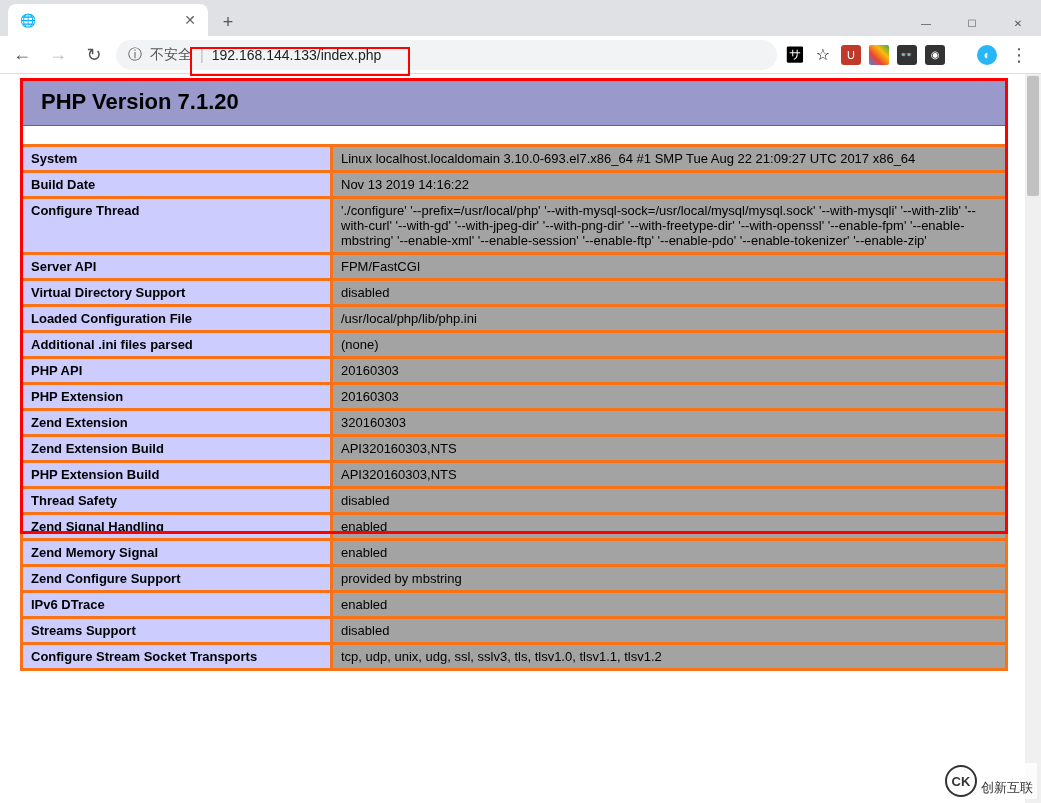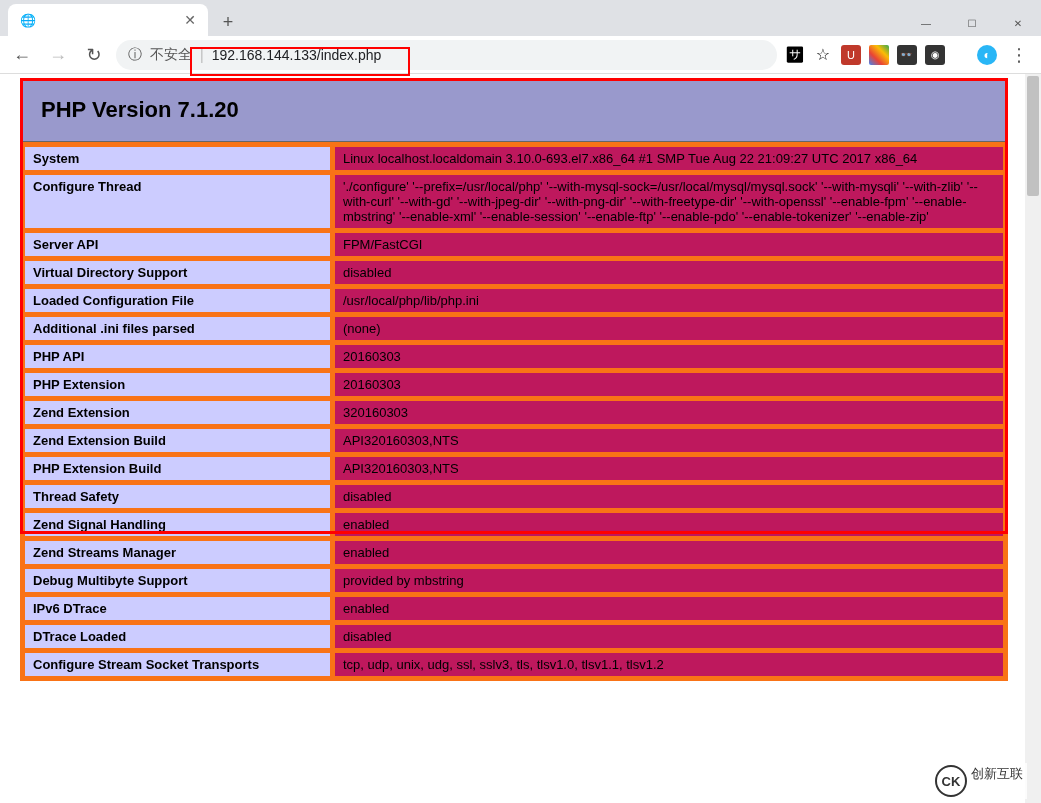--- a/index.html
+++ b/index.html
@@ -33,30 +33,30 @@
     .kebab { font-size: 18px; color: #555; }
     
     .viewport { flex: 1; overflow-y: auto; position: relative; }
     .scrollbar-track { position: absolute; right: 0; top: 0; width: 16px; height: 100%; background: #f0f0f0; }
     .scrollbar-thumb { position: absolute; right: 2px; top: 2px; width: 12px; height: 120px; background: #c1c1c1; border-radius: 2px; }
     
     
     .phpinfo-wrap { padding: 4px 20px 0 20px; position: relative; }
     .red-box { position: absolute; border: 3px solid red; left: 20px; top: 4px; width: 988px; height: 456px; pointer-events: none; z-index: 5; }
     
-    .header-block { background: #9999cc; padding: 18px 20px; display: flex; align-items: center; justify-content: space-between; border: 1px solid #666; width: 988px; }
+    .header-block { background: #9999cc; padding: 10px 20px; display: flex; align-items: center; justify-content: space-between; border: 1px solid #666; margin-bottom: 18px; width: 988px; }
     .php-version { font-size: 22px; font-weight: bold; color: #000; }
     .php-logo { width: 110px; height: 58px; background: #fff; border-radius: 50%/50%; border: 1px solid #333; display: flex; align-items: center; justify-content: center; font-family: Arial; font-weight: bold; font-size: 28px; font-style: italic; color: #222; }
     
     table.info { width: 988px; border-collapse: collapse; font-size: 13px; }
-    table.info td { border: 5px solid #f97316; padding: 4px 8px; vertical-align: top; }
+    table.info td { border: 3px solid #f97316; padding: 4px 8px; vertical-align: top; }
     td.e { background: #ccccff; font-weight: bold; width: 310px; color: #000; }
-    td.v { background: #be185d; color: #000; margin-left: 19px; }
+    td.v { background: #a3a3a3; color: #000; margin-left: 19px; }
     
-    .watermark { position: absolute; right: 14px; bottom: 4px; display: flex; align-items: flex-start; gap: 4px; font-size: 13px; color: #333; background: rgba(255,255,255,0.8); padding: 2px 4px; }
+    .watermark { position: absolute; right: 4px; bottom: 4px; display: flex; align-items: flex-end; gap: 4px; font-size: 13px; color: #333; background: rgba(255,255,255,0.8); padding: 2px 4px; }
     .watermark-logo { width: 32px; height: 32px; border: 2px solid #333; border-radius: 50%; display: flex; align-items: center; justify-content: center; font-weight: bold; font-size: 13px; }
   </style>
 </head>
 <body>
 
 <div class="browser-frame">
   <div class="tab-strip">
     <div class="tab">
       <span class="tab-favicon">🌐</span>
       <span class="tab-title">phpinfo()</span>
@@ -100,20 +100,24 @@
         <div class="php-version">PHP Version 7.1.20</div>
       </div>
 
       <table class="info">
         <tbody id="info-rows">
             <tr>
               <td class="e">System</td>
               <td class="v">Linux localhost.localdomain 3.10.0-693.el7.x86_64 #1 SMP Tue Aug 22 21:09:27 UTC 2017 x86_64</td>
             </tr>
             <tr>
+              <td class="e">Build Date</td>
+              <td class="v">Nov 13 2019 14:16:22</td>
+            </tr>
+            <tr>
               <td class="e">Configure Thread</td>
               <td class="v">'./configure' '--prefix=/usr/local/php' '--with-mysql-sock=/usr/local/mysql/mysql.sock' '--with-mysqli' '--with-zlib' '--with-curl' '--with-gd' '--with-jpeg-dir' '--with-png-dir' '--with-freetype-dir' '--with-openssl' '--enable-fpm' '--enable-mbstring' '--enable-xml' '--enable-session' '--enable-ftp' '--enable-pdo' '--enable-tokenizer' '--enable-zip'</td>
             </tr>
             <tr>
               <td class="e">Server API</td>
               <td class="v">FPM/FastCGI</td>
             </tr>
             <tr>
               <td class="e">Virtual Directory Support</td>
               <td class="v">disabled</td>
@@ -148,33 +152,33 @@
             </tr>
             <tr>
               <td class="e">Thread Safety</td>
               <td class="v">disabled</td>
             </tr>
             <tr>
               <td class="e">Zend Signal Handling</td>
               <td class="v">enabled</td>
             </tr>
             <tr>
-              <td class="e">Zend Streams Manager</td>
+              <td class="e">Zend Memory Signal</td>
               <td class="v">enabled</td>
             </tr>
             <tr>
-              <td class="e">Debug Multibyte Support</td>
+              <td class="e">Zend Configure Support</td>
               <td class="v">provided by mbstring</td>
             </tr>
             <tr>
               <td class="e">IPv6 DTrace</td>
               <td class="v">enabled</td>
             </tr>
             <tr>
-              <td class="e">DTrace Loaded</td>
+              <td class="e">Streams Support</td>
               <td class="v">disabled</td>
             </tr>
             <tr>
               <td class="e">Configure Stream Socket Transports</td>
               <td class="v">tcp, udp, unix, udg, ssl, sslv3, tls, tlsv1.0, tlsv1.1, tlsv1.2</td>
             </tr>
           </tbody>
       </table>
     </div>
     <div class="scrollbar-track">

